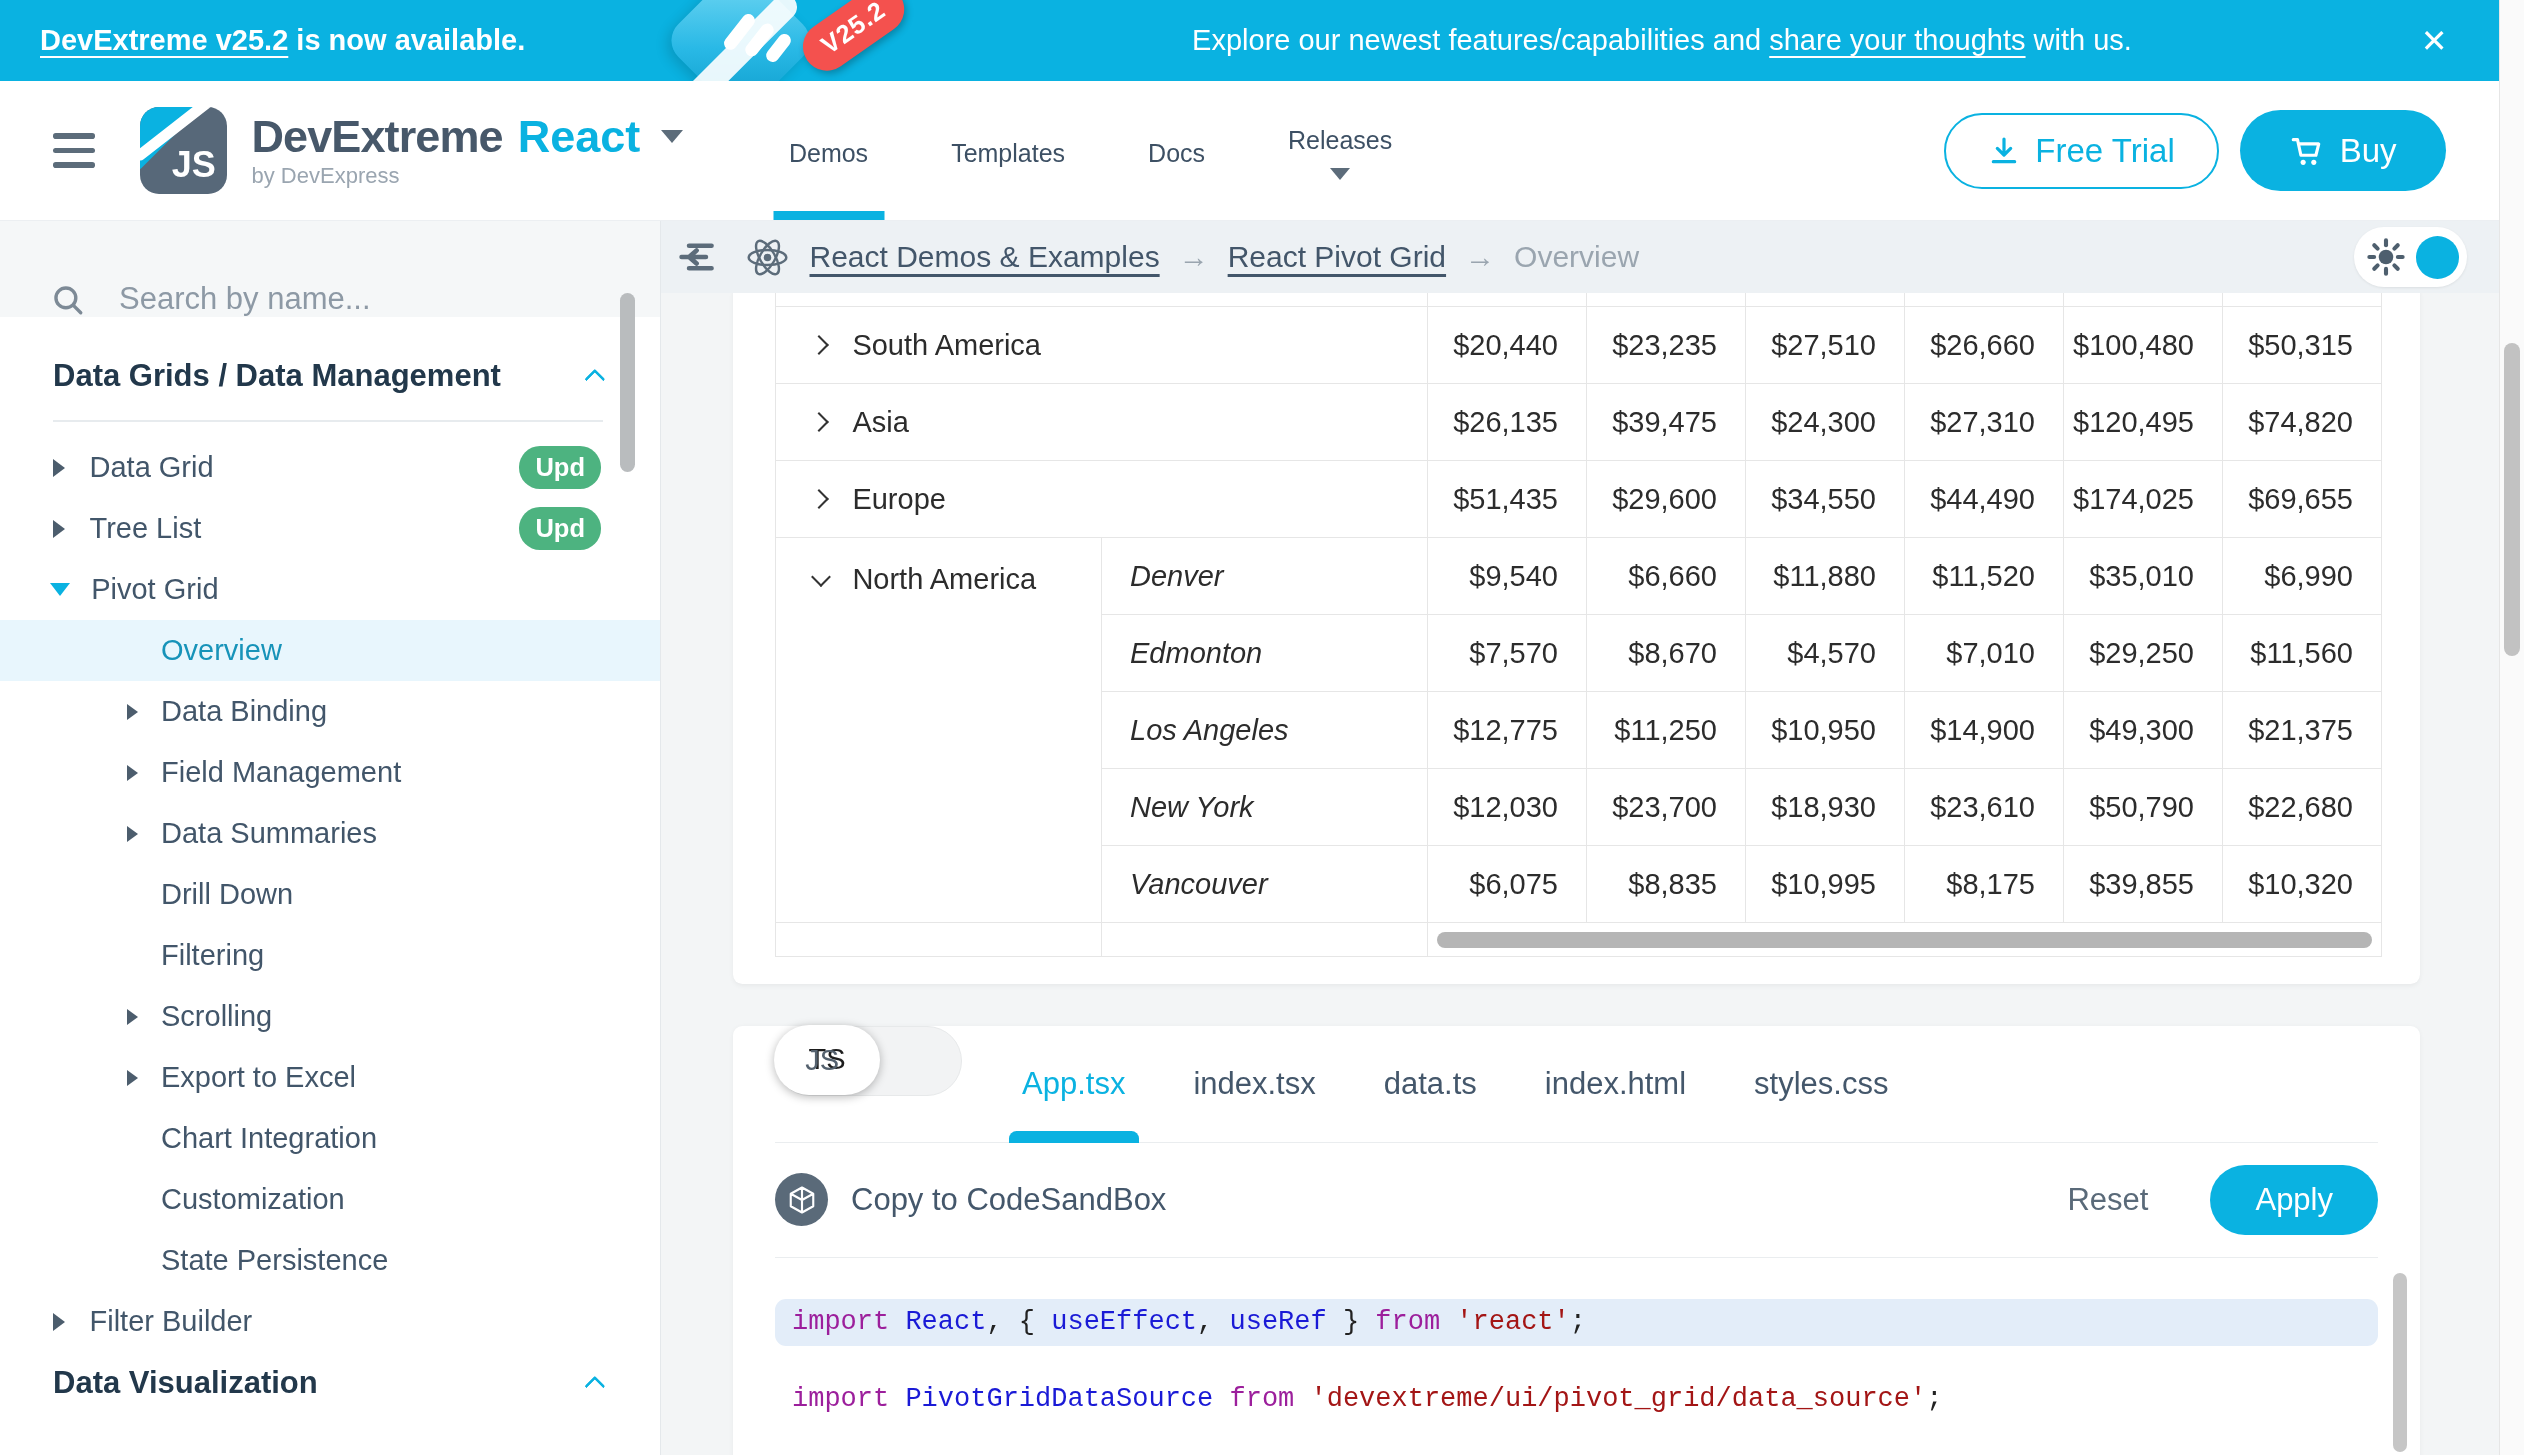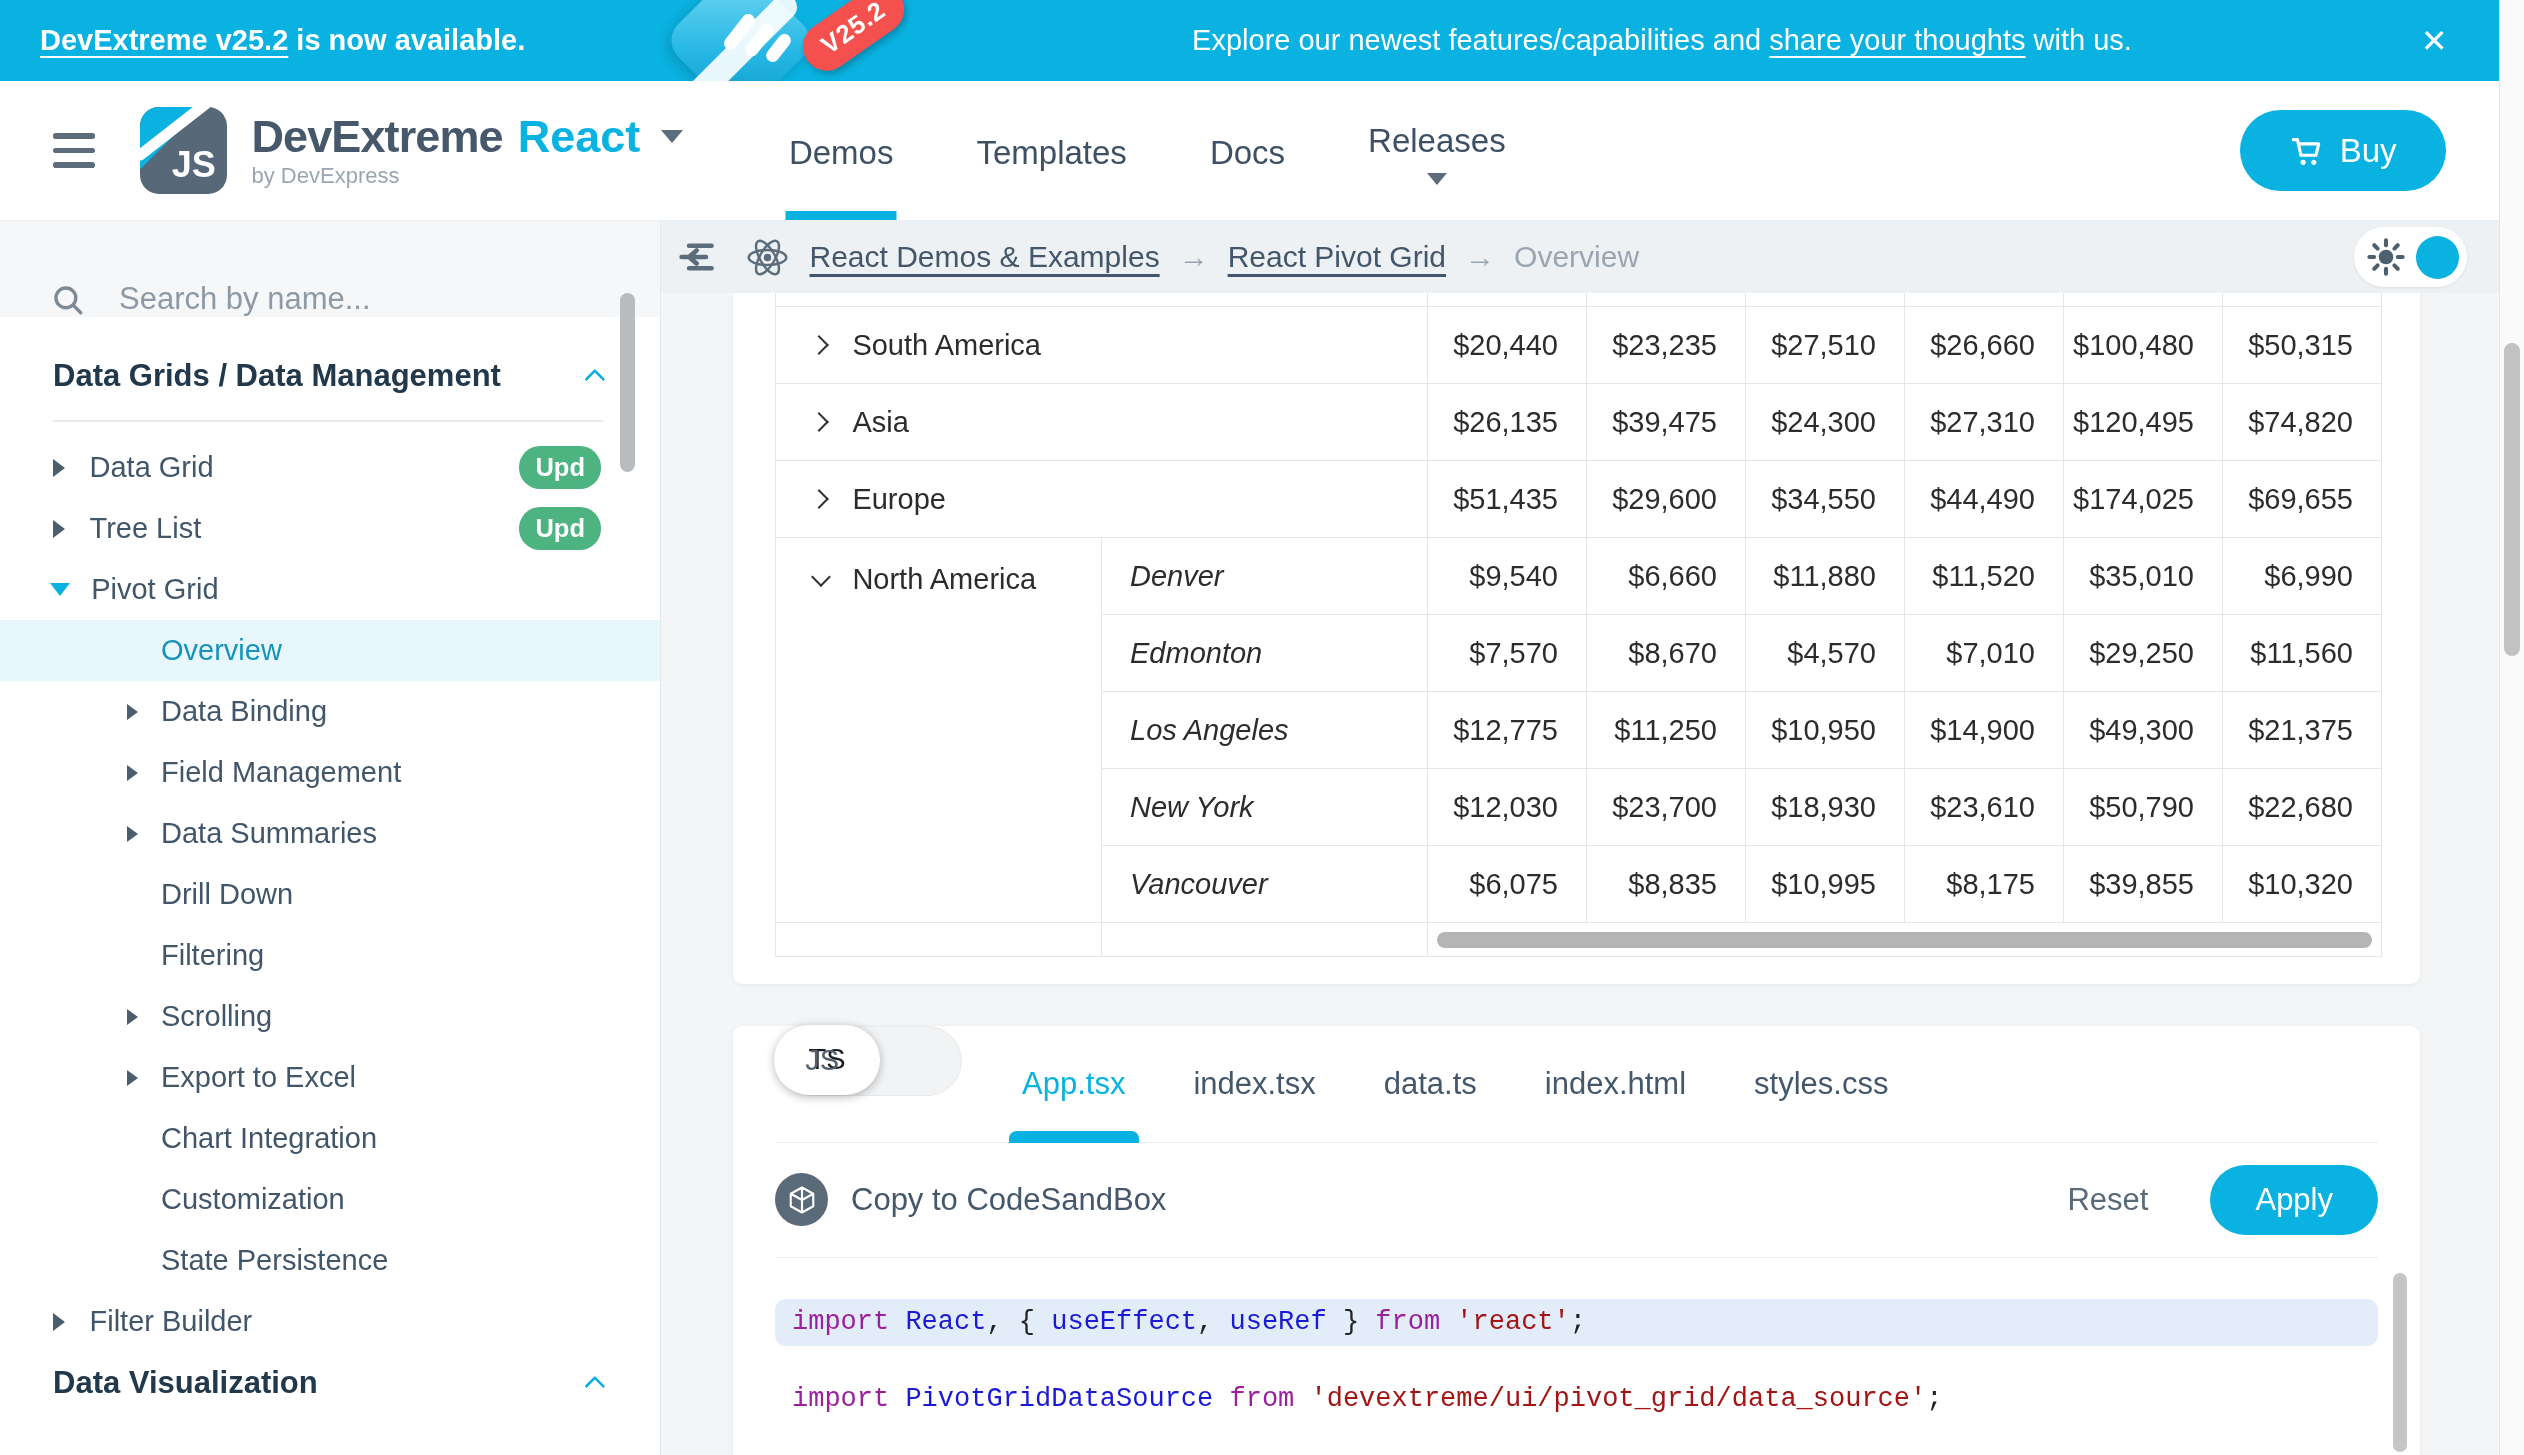--- a/index.html
+++ b/index.html
@@ -35,21 +35,21 @@
   .logo-badge .corner { position:absolute; left:-43px; top:-43px; width:87px; height:87px; background:#0ab2e1; transform:rotate(45deg); }
   .logo-badge .stripe { position:absolute; left:-17px; top:7.6px; width:123px; height:11.3px; background:#fff; transform:rotate(-38deg); border-radius:5.7px; }
   .logo-badge .js { position:absolute; right:11.3px; bottom:7.6px; color:#fff; font-weight:bold; font-size:36px; }
   .brand-block { margin-left:24.5px; line-height:1; cursor:pointer; }
   .brand-line { display:flex; align-items:center; gap:15px; }
   .brand { font-size:45px; font-weight:bold; color:#47586a; letter-spacing:-0.9px; }
   .framework { font-size:45px; font-weight:bold; color:#0ab2e1; }
   .brand-caret { width:0; height:0; border-left:11.3px solid transparent; border-right:11.3px solid transparent; border-top:13.2px solid #5c6c7a; margin-left:5.7px; }
   .byline { font-size:22px; color:#9aa5b0; margin-top:5.7px; }
   nav.top-nav { display:flex; margin-left:106px; height:100%; align-items:center; gap:83px; }
-  .nav-item { font-size:33px; color:#3d5064; height:100%; display:flex; flex-direction:column; align-items:center; justify-content:center; position:relative; cursor:pointer; }
+  .nav-item { font-size:25px; color:#3d5064; height:100%; display:flex; flex-direction:column; align-items:center; justify-content:center; position:relative; cursor:pointer; }
   .nav-item .lbl { padding-top:5.7px; }
   .nav-item.active .underline { position:absolute; bottom:0; left:50%; transform:translateX(-50%); width:111px; height:9.4px; background:#0ab2e1; }
   .nav-item .nav-caret { width:0; height:0; border-left:10.4px solid transparent; border-right:10.4px solid transparent; border-top:12.3px solid #5c6c7a; margin-top:13.2px; }
   .header-buttons { margin-left:auto; margin-right:53px; display:flex; align-items:center; gap:21px; }
   .btn-free { display:flex; align-items:center; gap:15px; height:76px; padding:0 42px; border:2.8px solid #0ab2e1; border-radius:42px; color:#0ab2e1; font-size:33px; background:#fff; cursor:pointer; }
   .btn-buy { display:flex; align-items:center; gap:17px; height:81px; padding:0 49px; background:#0ab2e1; border-radius:43px; color:#fff; font-size:33px; border:none; cursor:pointer; }
 
   
   .main { display:flex; height:1235px; }
 
@@ -182,20 +182,26 @@
         </div>
         <div class="nav-item">
           <span class="lbl">Docs</span>
         </div>
         <div class="nav-item">
           <span class="lbl">Releases</span>
           <span class="nav-caret"></span>
         </div>
       </nav>
     <div class="header-buttons">
+      <button class="btn-free">
+        <svg width="32" height="32" viewBox="0 0 24 24">
+            <path d="M12 3 v11 M7 10 l5 5 5-5 M4 20 h16" stroke="#0ab2e1" stroke-width="2.4" fill="none" stroke-linecap="round" stroke-linejoin="round"></path>
+          </svg>
+        <span>Free Trial</span>
+      </button>
       <button class="btn-buy">
         <svg width="34" height="34" viewBox="0 0 24 24">
             <path d="M3 4 h3 l2.4 11 h10.6 l2-8 H7" stroke="#fff" stroke-width="2.2" fill="none" stroke-linecap="round" stroke-linejoin="round"></path>
             <circle cx="10" cy="20" r="1.8" fill="#fff"></circle>
             <circle cx="17.5" cy="20" r="1.8" fill="#fff"></circle>
           </svg>
         <span>Buy</span>
       </button>
     </div>
   </header>

